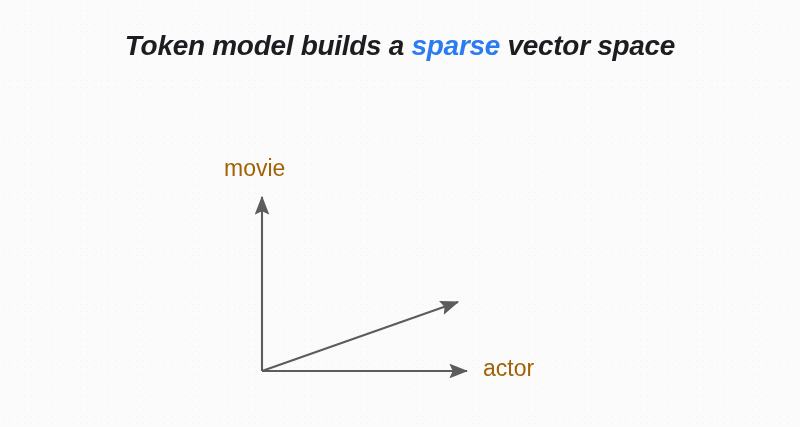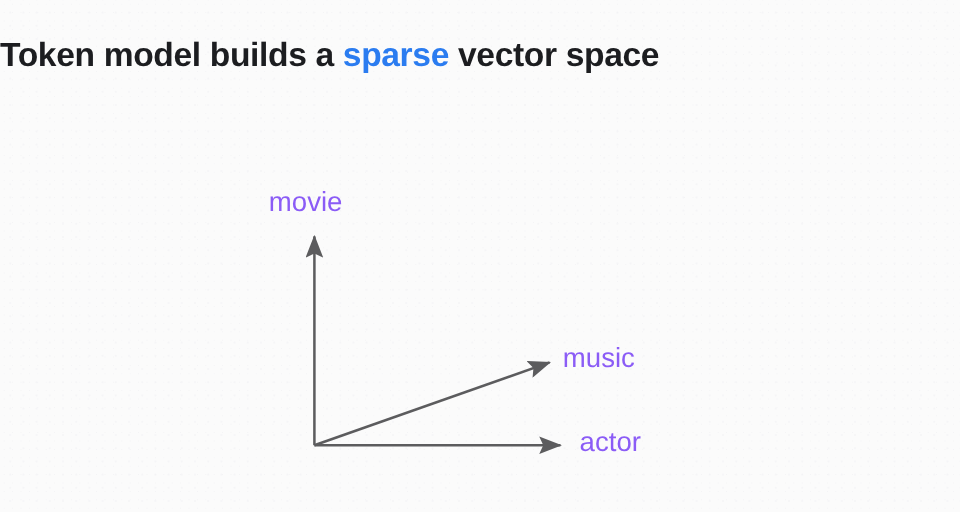--- a/index.html
+++ b/index.html
@@ -31,20 +31,22 @@
     background-size: 7px 7px, 11px 11px;
     background-position: 0 0, 3px 5px;
   }
 
   
   #title-block {
     position: absolute;
     left: 0;
     top: 26px;
     width: 800px;
+    text-align: center;
+    font-style: italic;
   }
   .title-line {
     font-family: "Liberation Sans", sans-serif;
     font-weight: bold;
     font-size: 28px;
     line-height: 40px;
     letter-spacing: -0.3px;
     color: #1c1d20;
     white-space: nowrap;
   }
@@ -59,21 +61,21 @@
     top: 0;
     width: 800px;
     height: 427px;
   }
   .axis-label {
     position: absolute;
     font-family: "Liberation Sans", sans-serif;
     font-weight: normal;
     font-size: 23px;
     line-height: 23px;
-    color: #8b5cf6;
+    color: #a16207;
     white-space: nowrap;
   }
   #label-movie { left: 224px; top: 157px; }
   #label-music { left: 469px; top: 287px; }
   #label-actor { left: 483px; top: 357px; text-align: right; }
 </style>
 </head>
 <body>
 
 <div id="page">
@@ -95,17 +97,16 @@
 
       <line x1="262" y1="371" x2="262" y2="197" stroke="#5c5c5e" stroke-width="2.1" marker-end="url(#arrowhead)"></line>
 
       <line x1="262" y1="371" x2="467" y2="371" stroke="#5c5c5e" stroke-width="2.1" marker-end="url(#arrowhead)"></line>
 
       <line x1="262" y1="371" x2="458" y2="302" stroke="#5c5c5e" stroke-width="2.1" marker-end="url(#arrowhead)"></line>
     </svg>
 
     <div class="axis-label" id="label-movie">movie</div>
     <div class="axis-label" id="label-actor">actor</div>
-    <div class="axis-label" id="label-music">music</div>
 
   </div>
 
 </div>
 
 </body></html>

